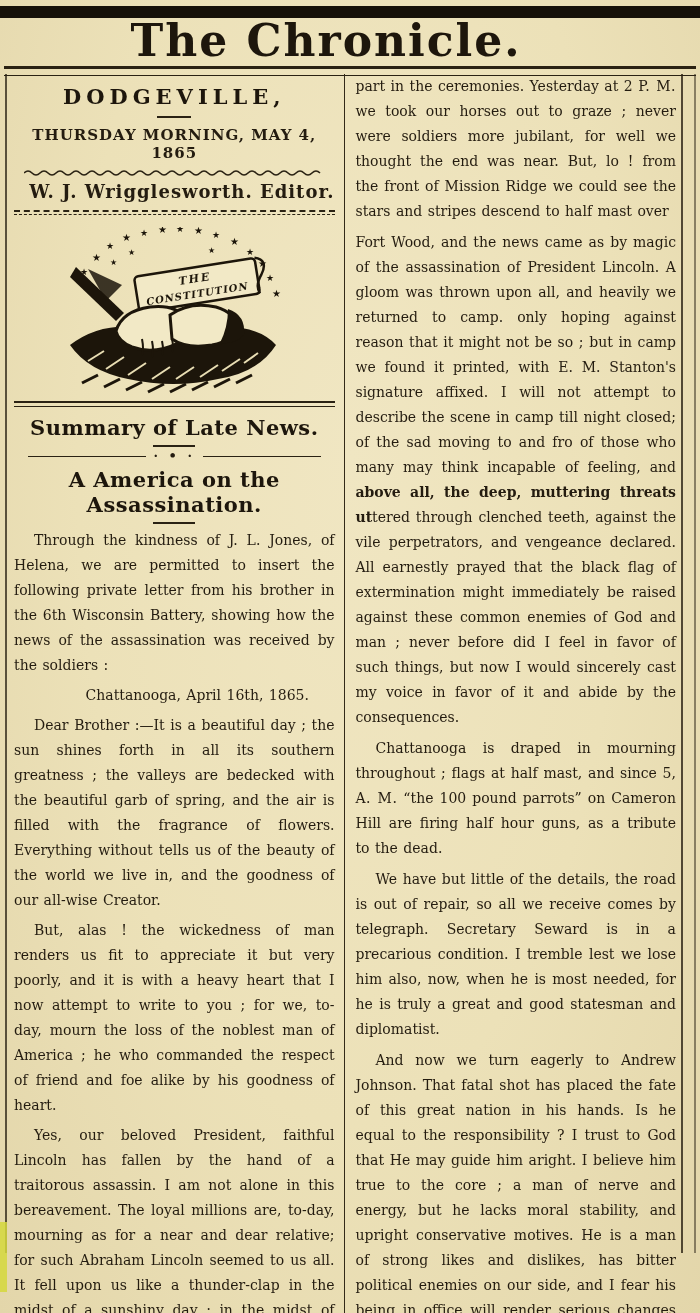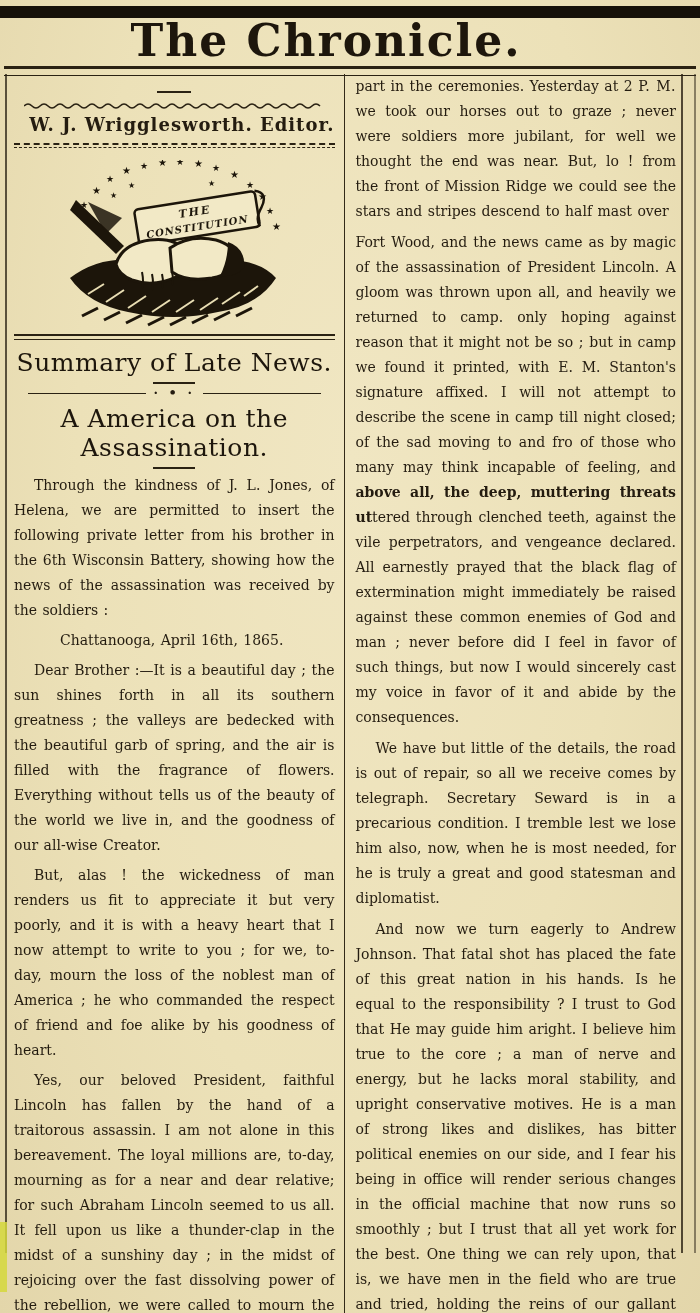--- a/index.html
+++ b/index.html
@@ -43,32 +43,32 @@
   .rule-short{width:34px;border-top:2px solid #2a2213;margin:7px auto 8px auto;}
   .dateline-top{font-size:15px;font-weight:bold;letter-spacing:1px;}
   .rule-wavy{display:block;margin:6px auto 5px auto;}
   .editor{font-size:18px;font-weight:bold;letter-spacing:1px;text-align:right;}
   .rule-dd1{border-top:2px dashed #2a2213;margin-top:8px;}
   .rule-dd2{border-top:1px dashed #2a2213;margin-top:2px;}
   
   .engraving{display:block;margin:12px auto 6px auto;}
   .rule-double{border-top:2px solid #2a2213;border-bottom:1px solid #2a2213;height:3px;margin:4px 0 8px 0;}
   
-  .heading{font-size:25px;font-weight:normal;text-align:center;letter-spacing:.5px;color:#1d160c;}
+  .heading{font-size:21px;font-weight:bold;text-align:center;letter-spacing:.5px;color:#1d160c;}
   .heading-rule{width:42px;border-top:2px solid #2a2213;margin:5px auto 4px auto;}
   .ornament{display:flex;align-items:center;margin:2px 14px 6px 14px;}
   .ornament .line{flex:1;border-top:1.5px solid #2a2213;}
   .ornament .dots{padding:0 8px;font-size:13px;font-weight:bold;letter-spacing:3px;line-height:10px;}
   
   .para{
     font-size:14px;line-height:25px;text-align:justify;margin:0 0 5px 0;
     color:#241c10;word-spacing:1px;
   }
   .para.indent{text-indent:20px;}
-  .para.dateline{padding-left:46px;text-indent:0;margin:3px 0 5px 0;}
+  .para.dateline{text-align:center;padding-left:46px;text-indent:0;margin:3px 0 5px 0;}
   .seg-i{}
   .seg-b{font-weight:bold;}
   .seg-sc{font-variant:small-caps;letter-spacing:.5px;}
   .col-right .para{margin-bottom:6px;}
 </style>
 </head>
 <body>
 
 <div class="page">
   <div class="top-bar"></div>
@@ -77,21 +77,23 @@
   <div class="edge-left"></div>
   <div class="edge-right-1"></div>
   <div class="edge-right-2"></div>
   <div class="artifact"></div>
 
   <div class="columns">
 
     <div class="col col-left">
 
       <div class="paper-header">
+        <div class="city">DODGEVILLE,</div>
         <div class="rule-short"></div>
+        <div class="dateline-top">THURSDAY MORNING, MAY 4, 1865</div>
         <svg class="rule-wavy" width="300" height="8" viewBox="0 0 300 8">
           <path d="M0,5 Q4,1 8,5 T16,5 T24,5 T32,5 T40,5 T48,5 T56,5 T64,5 T72,5 T80,5 T88,5 T96,5 T104,5 T112,5 T120,5 T128,5 T136,5 T144,5 T152,5 T160,5 T168,5 T176,5 T184,5 T192,5 T200,5 T208,5 T216,5 T224,5 T232,5 T240,5 T248,5 T256,5 T264,5 T272,5 T280,5 T288,5 T296,5" stroke="#2a2213" stroke-width="1.6" fill="none"></path>
         </svg>
         <div class="editor">W. J. Wrigglesworth. Editor.</div>
         <div class="rule-dd1"></div>
         <div class="rule-dd2"></div>
       </div>
 
       <svg class="engraving" width="232" height="168" viewBox="0 0 232 168">
         <g fill="#1c150a" font-family="DejaVu Serif, serif">
@@ -188,18 +190,19 @@
       <p class="para indent"><span>Dear Brother :—It is a beautiful day ; the sun shines forth in all its southern greatness ; the valleys are bedecked with the beautiful garb of spring, and the air is filled with the fragrance of flowers.  Everything without tells us of the beauty of the world we live in, and the goodness of our all-wise Creator.</span></p>
       <p class="para indent"><span>But, alas !  the wickedness of man renders us fit to appreciate it but very poorly, and it is with a heavy heart that I now attempt to write to you ; for we, to-day, mourn the loss of the </span><span class="seg-i">noblest man</span><span> of </span><span class="seg-i">America</span><span> ; he who commanded the respect of </span><span class="seg-i">friend</span><span> and </span><span class="seg-i">foe</span><span> alike by his goodness of heart.</span></p>
       <p class="para indent"><span>Yes, our beloved President, faithful Lincoln has fallen by the hand of a traitorous assassin.  I am not alone in this bereavement.  The loyal millions are, to-day, mourning as for a near and dear relative; for such Abraham Lincoln seemed to us all. It fell upon us like a thunder-clap in the midst of a sunshiny day ; in the midst of rejoicing over the fast dissolving power of the rebellion, we were called to mourn the loss of the great master mind that conducted us through the stormy seas of war, for four long years.  Friday, the cannons boomed a welcome salute to the </span><span class="seg-i">old flag</span><span>, that the brave Anderson was to reinstate on the flag staff at Fort Sumpter, and we supposed our President was there to take</span></p>
     </div>
 
     <div class="col-divider"></div>
 
     <div class="col col-right">
       <p class="para"><span>part in the ceremonies.  Yesterday at 2 </span><span class="seg-sc">P. M.</span><span> we took our horses out to graze ; never were soldiers more jubilant, for well we thought the end was near.  But, lo ! from the front of Mission Ridge we could see the stars and stripes descend to half mast over</span></p>
       <p class="para"><span>Fort Wood, and the news came as by magic of the assassination of President Lincoln. A gloom was thrown upon all, and heavily we returned to camp. only hoping against reason that it might not be so ; but in camp we found it printed, with E. M. Stanton's signature affixed.  I will not attempt to describe the scene in camp till night closed; of the sad moving to and fro of those who many may think incapable of feeling, and </span><span class="seg-b">above all, the deep, muttering threats ut</span><span>tered through clenched teeth, against the vile perpetrators, and vengeance declared. All earnestly prayed that the </span><span class="seg-i">black flag</span><span> of </span><span class="seg-i">extermination</span><span> might immediately be raised against these common enemies of </span><span class="seg-i">God</span><span> and </span><span class="seg-i">man</span><span> ; never before did I feel in favor of such things, but now I would sincerely cast my voice in favor of it and abide by the consequences.</span></p>
+      <p class="para indent"><span>Chattanooga is draped in mourning throughout ; flags at half mast, and since 5, </span><span class="seg-sc">A. M.</span><span> “the 100 pound parrots” on Cameron Hill are firing half hour guns, as a tribute to the dead.</span></p>
       <p class="para indent"><span>We have but little of the details, the road is out of repair, so all we receive comes by telegraph.  Secretary Seward is in a precarious condition.  I tremble lest we lose him also, </span><span class="seg-i">now</span><span>, when he is most needed, for he is truly a great and good statesman and diplomatist.</span></p>
       <p class="para indent"><span>And now we turn eagerly to Andrew Johnson.  That fatal shot has placed the fate of this great nation in his hands.  Is he equal to the responsibility ?  I trust to God that He may guide him aright.  I believe him true to the core ; a man of nerve and energy, but he lacks moral stability, and upright conservative motives.  He is a man of strong likes and dislikes, has bitter political enemies on our side, and I fear his being in office will render serious changes in the official machine that now runs so smoothly ; but I trust that all yet work for the best.  One thing we can rely upon, that is, we have men in the field who are true and tried, holding the reins of our gallant armies, ready to strike thick and heavy blows, which will certainly soon end the armed power.</span></p>
     </div>
 
   </div>
 </div>
 
 </body></html>

